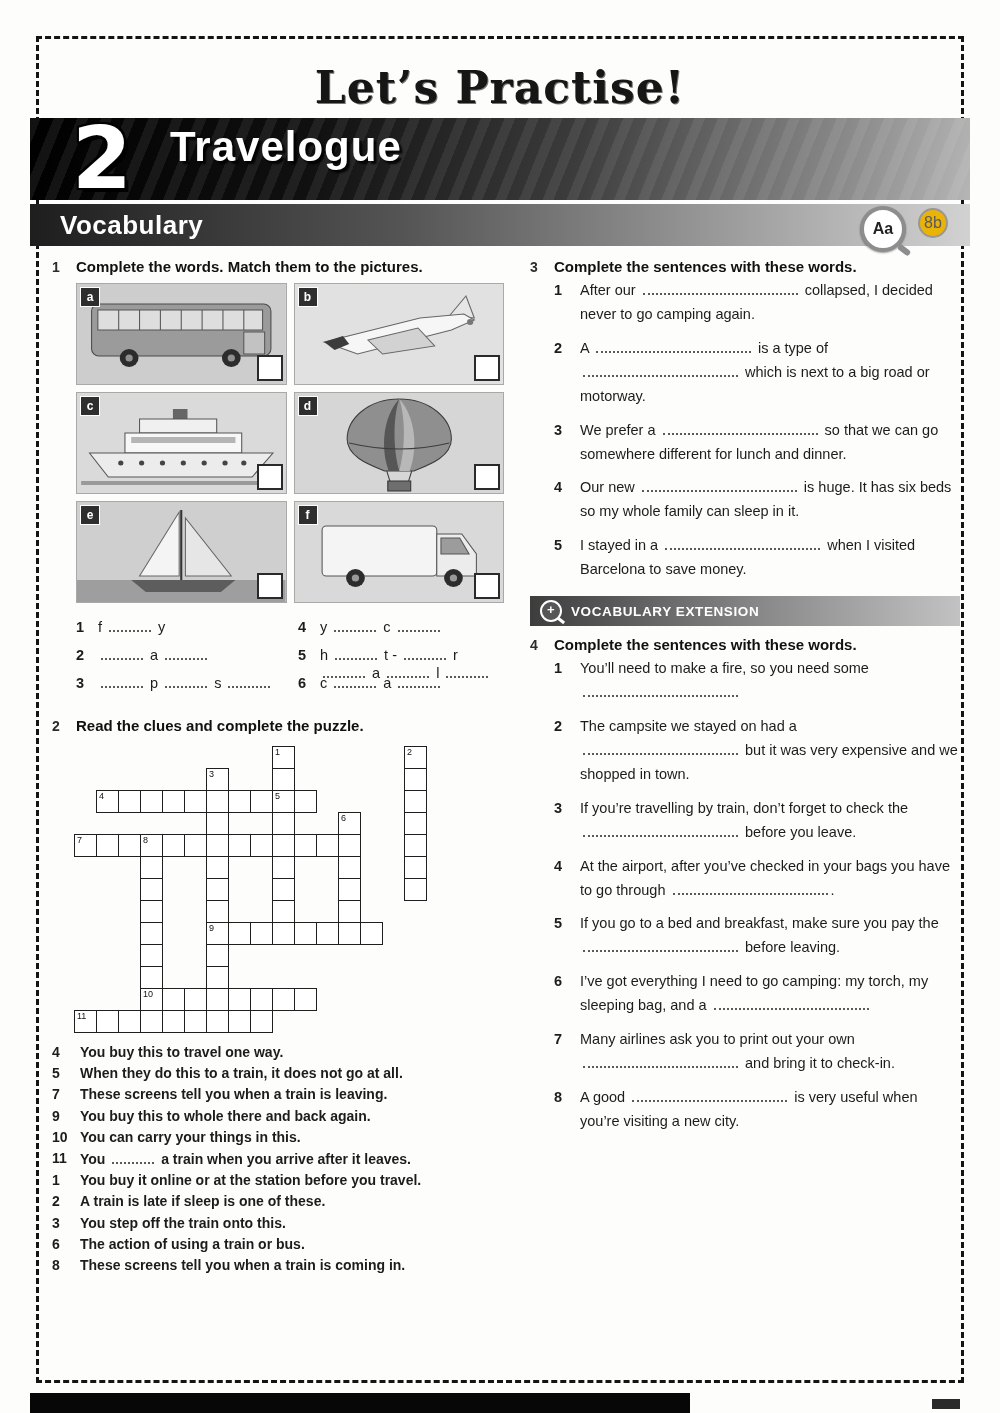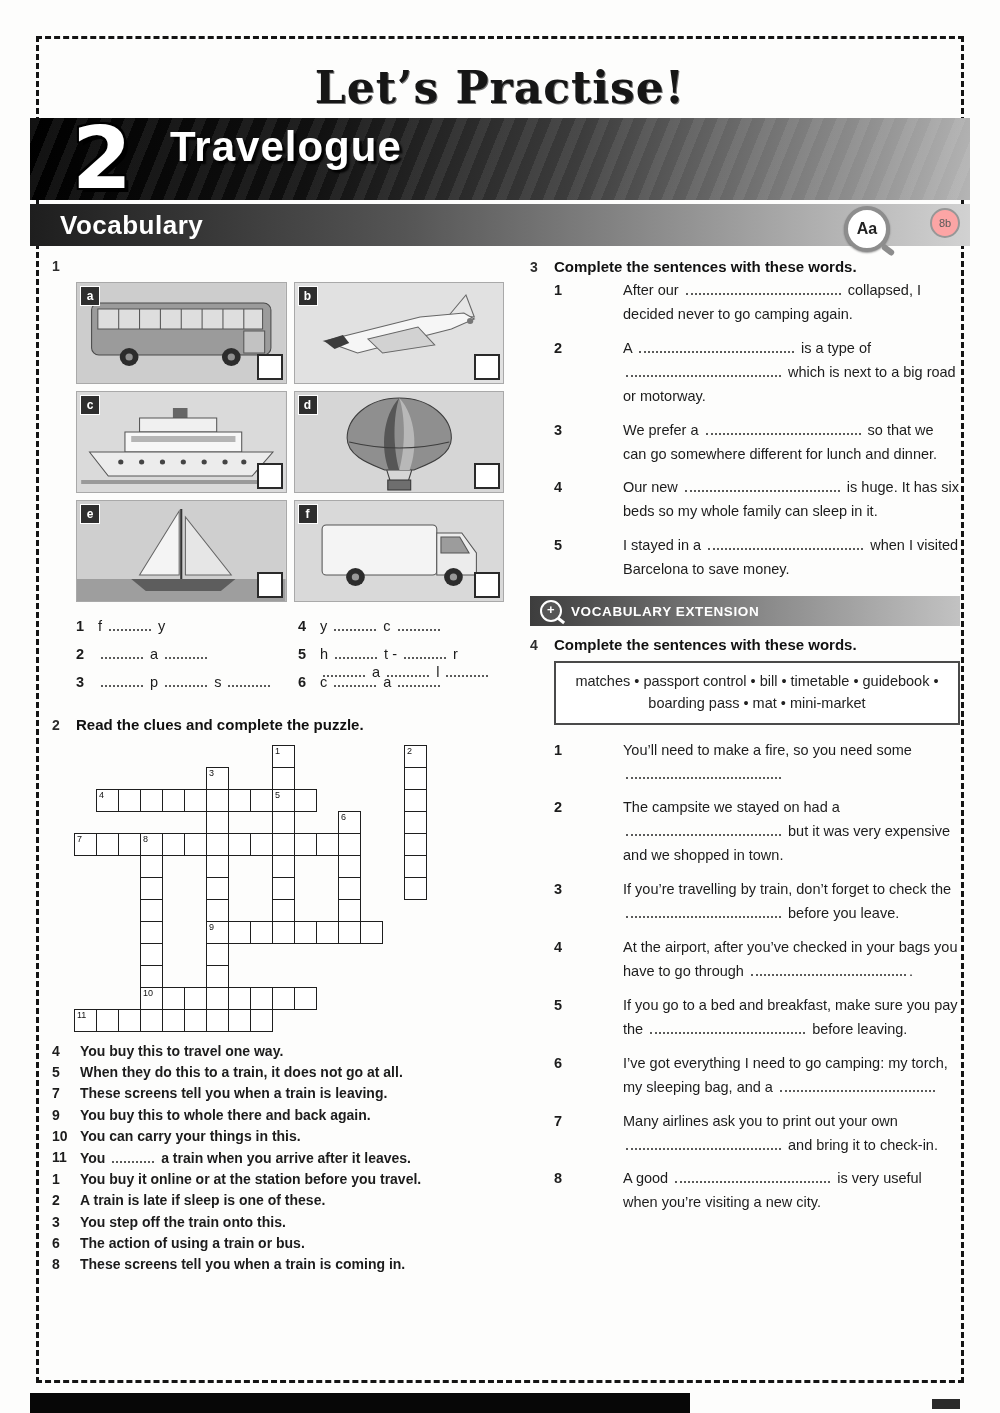--- a/index.html
+++ b/index.html
@@ -34,33 +34,33 @@
   .unit-title{
     position:absolute;left:140px;top:5px;font-size:42px;font-weight:bold;color:#fff;z-index:3;
     text-shadow:3px 3px 2px rgba(0,0,0,0.9);letter-spacing:1px;
   }
   .vocab-bar{
     position:absolute;left:30px;top:204px;width:940px;height:42px;z-index:2;
     background:linear-gradient(90deg,#1e1e1e 0%,#555 40%,#9d9d9d 75%,#d2d2d2 100%);
     color:#fff;font-size:26px;font-weight:bold;line-height:42px;
     padding-left:30px;box-sizing:border-box;letter-spacing:0.5px;
   }
-  .badges{position:absolute;top:206px;right:40px;z-index:4;display:flex;align-items:flex-start;gap:28px;}
+  .badges{position:absolute;top:206px;right:52px;z-index:4;display:flex;align-items:flex-start;}
   .aa-badge{
     width:38px;height:38px;border-radius:50%;border:4px solid #8d8d8d;background:#fff;
     display:flex;align-items:center;justify-content:center;font-weight:bold;font-size:16px;
     color:#222;position:relative;box-shadow:0 1px 2px rgba(0,0,0,0.4);
   }
   .aa-badge .handle{
     position:absolute;width:14px;height:6px;background:#8d8d8d;bottom:-5px;right:-9px;
     transform:rotate(38deg);border-radius:3px;
   }
   .small-badge{
-    width:26px;height:26px;border-radius:50%;border:2px solid #979797;background:#fca5a5;
-    color:#5a5a5a;font-size:11px;display:flex;align-items:center;justify-content:center;
+    width:26px;height:26px;border-radius:50%;border:2px solid #979797;background:#eab308;
+    color:#5a5a5a;font-size:16px;display:flex;align-items:center;justify-content:center;
     margin-left:12px;margin-top:2px;text-align:center;
   }
   .columns{position:absolute;top:258px;left:52px;right:40px;display:flex;gap:26px;z-index:2;}
   .col-left{width:452px;flex:none;}
   .col-right{flex:1;min-width:0;}
 
   .ex-header{display:flex;align-items:baseline;margin:0 0 4px 0;}
   .ex-num{font-weight:bold;color:#2c2c2c;width:24px;flex:none;font-size:14px;}
   .ex-title{font-weight:bold;font-size:15px;color:#111;}
 
@@ -91,21 +91,21 @@
   .clue-text{flex:1;font-weight:bold;}
 
   .word-box{
     border:2px solid #4a4a4a;background:#fff;
     margin:8px 0 14px 24px;padding:8px 14px;text-align:center;
     font-size:14.5px;line-height:1.5;color:#222;
   }
   .sentences{margin-left:24px;}
   .sentence{display:flex;margin-bottom:10px;font-size:14.5px;line-height:1.65;}
   .s-num{font-weight:bold;width:26px;flex:none;}
-  .s-text{flex:1;margin-left:43px;}
+  .s-text{flex:1;}
 
   .ext-bar{
     display:flex;align-items:center;gap:9px;
     background:linear-gradient(90deg,#3d3d3d 0%,#8a8a8a 55%,#c2c2c2 100%);
     color:#fff;font-weight:bold;font-size:13.5px;letter-spacing:0.6px;
     padding:4px 10px;margin:14px 0 10px 0;
   }
   .ext-icon{
     width:18px;height:18px;border-radius:50%;border:2px solid #fff;background:#565656;
     color:#fff;font-size:13px;line-height:16px;text-align:center;font-weight:bold;flex:none;
@@ -139,20 +139,21 @@
   </div>
   <div class="small-badge">8b</div>
 </div>
 
 <div class="columns">
 
   <div class="col-left">
 
     <div class="ex-header">
       <span class="ex-num">1</span>
+      <span class="ex-title">Complete the words. Match them to the pictures.</span>
     </div>
 
     <div class="pic-grid">
 
       <div class="pic-card">
         <span class="pic-letter">a</span>
         <svg viewBox="0 0 200 100" preserveAspectRatio="none">
           <rect x="0" y="0" width="200" height="100" fill="#cdcdcd"></rect>
           <rect x="14" y="20" width="172" height="52" rx="7" fill="#9b9b9b" stroke="#4a4a4a"></rect>
           <rect x="20" y="26" width="158" height="20" fill="#dedede" stroke="#555"></rect>
@@ -470,21 +471,20 @@
     <div class="ext-bar">
       <span class="ext-icon">+</span>
       <span>VOCABULARY EXTENSION</span>
     </div>
 
     <div class="ex-header">
       <span class="ex-num">4</span>
       <span class="ex-title">Complete the sentences with these words.</span>
     </div>
 
-    <div class="word-box">matches • passport control • bill • timetable • guidebook • boarding pass • mat • mini-market</div>
 
     <div class="sentences">
 
     <div class="sentence">
           <span class="s-num">1</span>
           <span class="s-text">You’ll need to make a fire, so you need some <span class="blank long"></span></span>
         </div>
         <div class="sentence">
           <span class="s-num">2</span>
           <span class="s-text">The campsite we stayed on had a <span class="blank long"></span> but it was very expensive and we shopped in town.</span>

